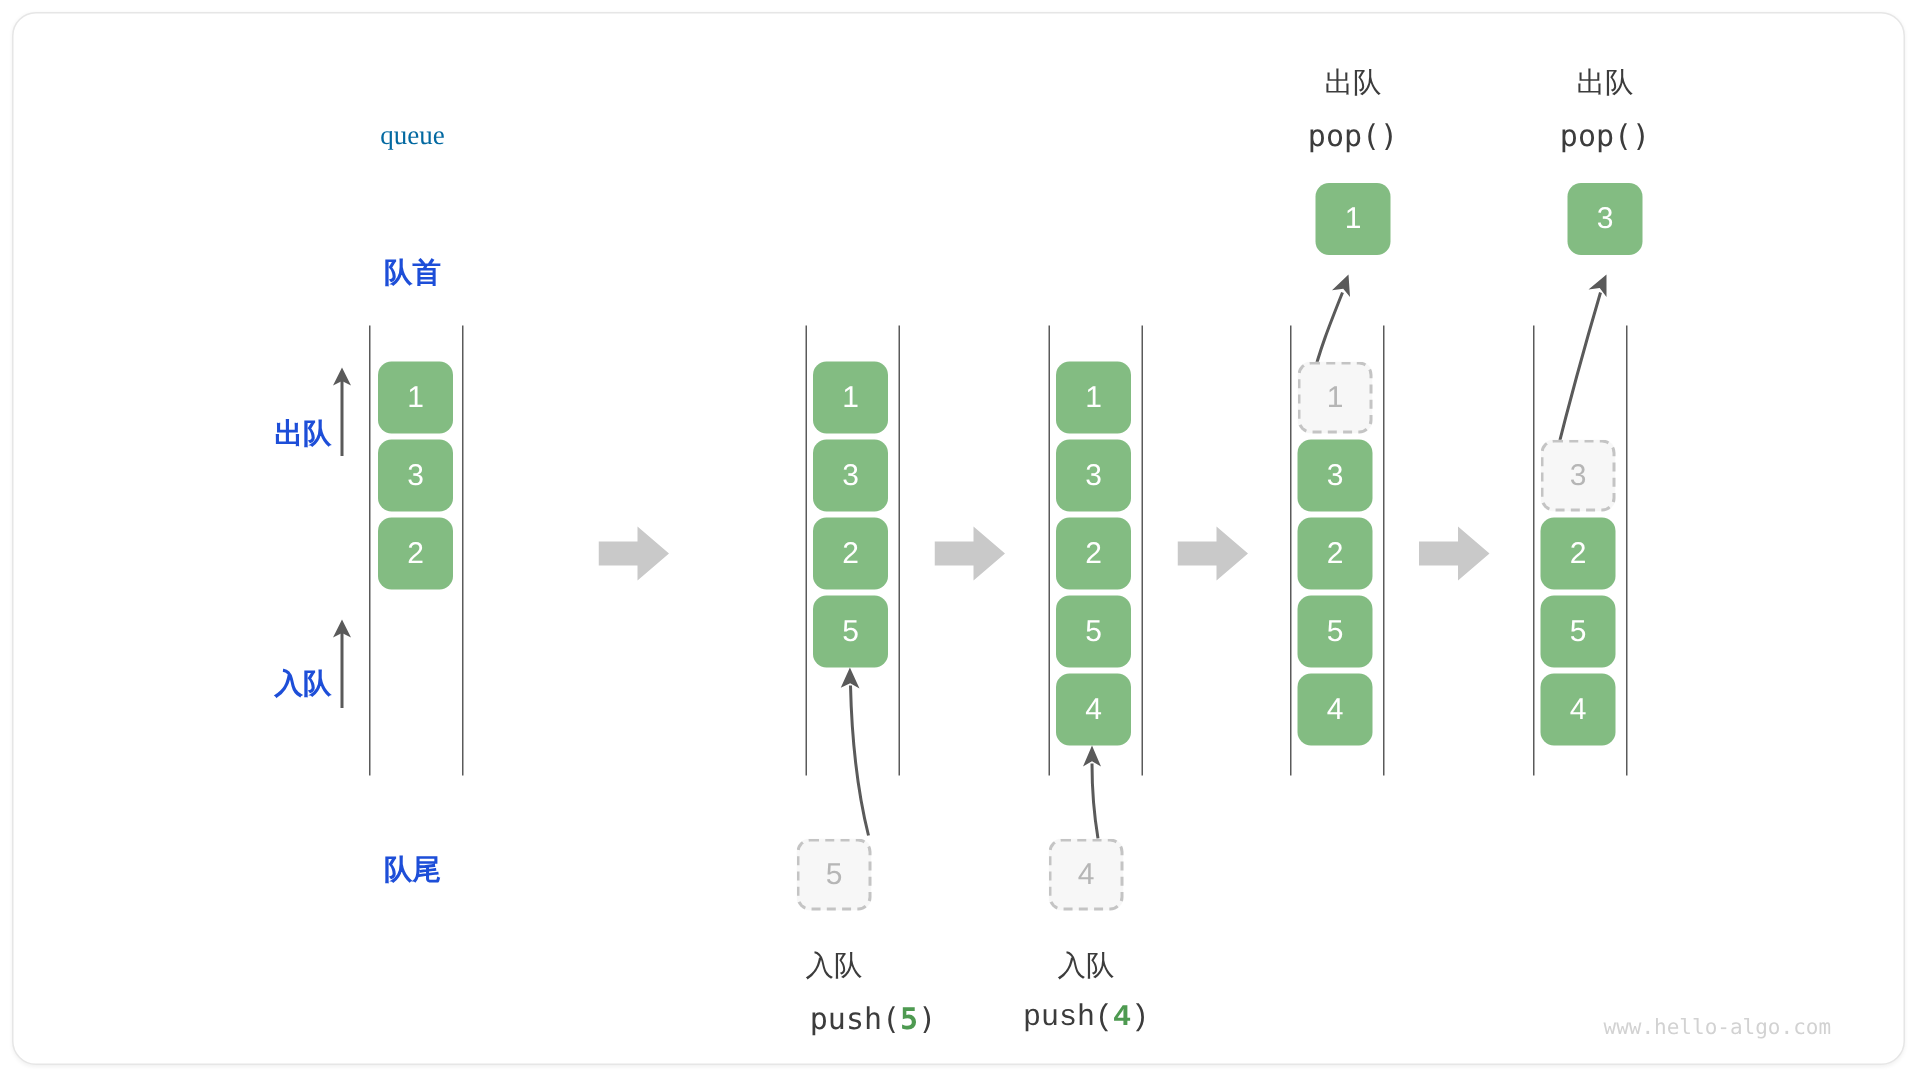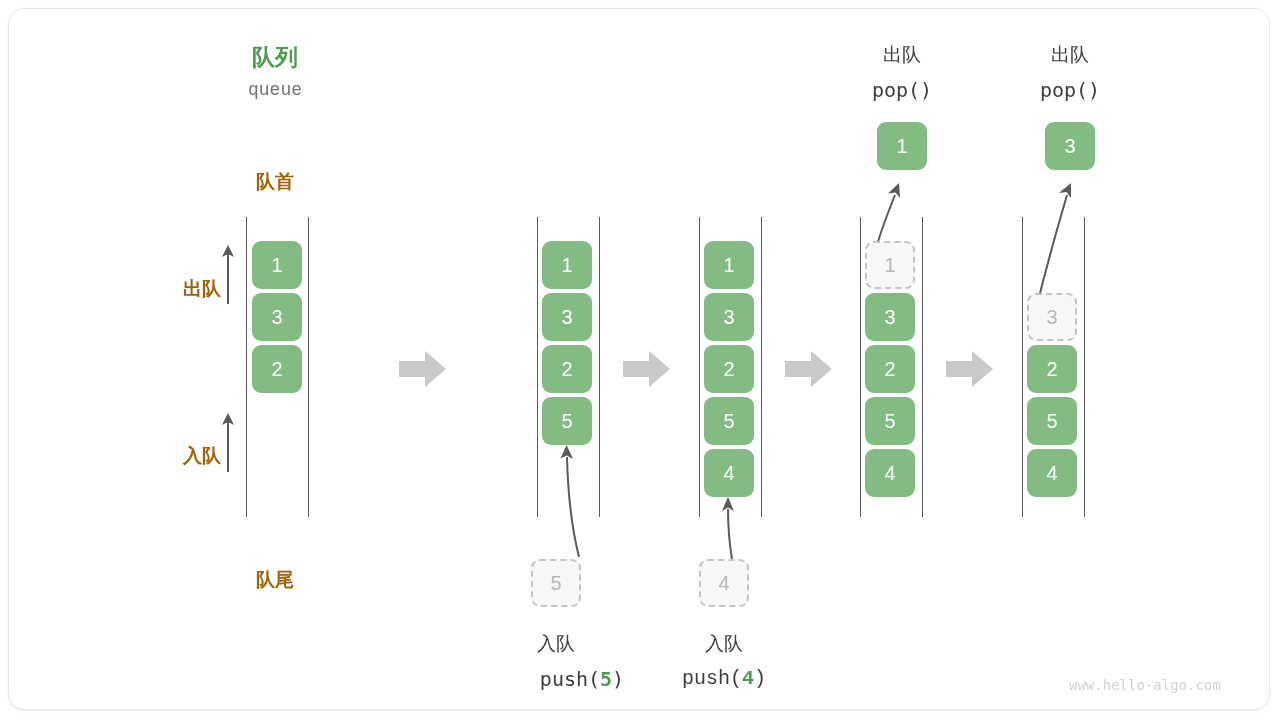--- a/index.html
+++ b/index.html
@@ -30,30 +30,30 @@
 
   
   .title-cn {
     font-size: 23px;
     font-weight: bold;
     color: #4e9a51;
     text-align: center;
     white-space: nowrap;
   }
   .title-en {
-    font-family: Liberation Mono, monospace;
+    font-family: Liberation Serif, serif;
     font-size: 18px;
-    color: #737373;
+    color: #0369a1;
     text-align: center;
     white-space: nowrap;
   }
   .label-bold {
     font-size: 19px;
     font-weight: bold;
-    color: #a16207;
+    color: #1d4ed8;
     text-align: center;
     white-space: nowrap;
   }
   .op-cn {
     font-size: 19px;
     color: #3c3c3c;
     text-align: center;
     white-space: nowrap;
   }
   .op-code {
@@ -105,21 +105,20 @@
   }
 
   
   .thin-arrow { color: #5a5a5a; }
 </style>
 </head>
 <body>
 
 <div id="card">
 
-  <div class="abs title-cn" style="left:186px; top:33px; width:160px;">队列</div>
   <div class="abs title-en" style="left:186px; top:71px; width:160px;">queue</div>
 
   <div class="abs label-bold" style="left:206px; top:160px; width:120px;">队首</div>
 
   <div class="abs rail" style="left:237px; top:208px; height:300px;"></div>
   <div class="abs rail" style="left:299px; top:208px; height:300px;"></div>
 
   <div class="abs cell" style="left:243px; top:232px;">1</div>
   <div class="abs cell" style="left:243px; top:284px;">3</div>
   <div class="abs cell" style="left:243px; top:336px;">2</div>

